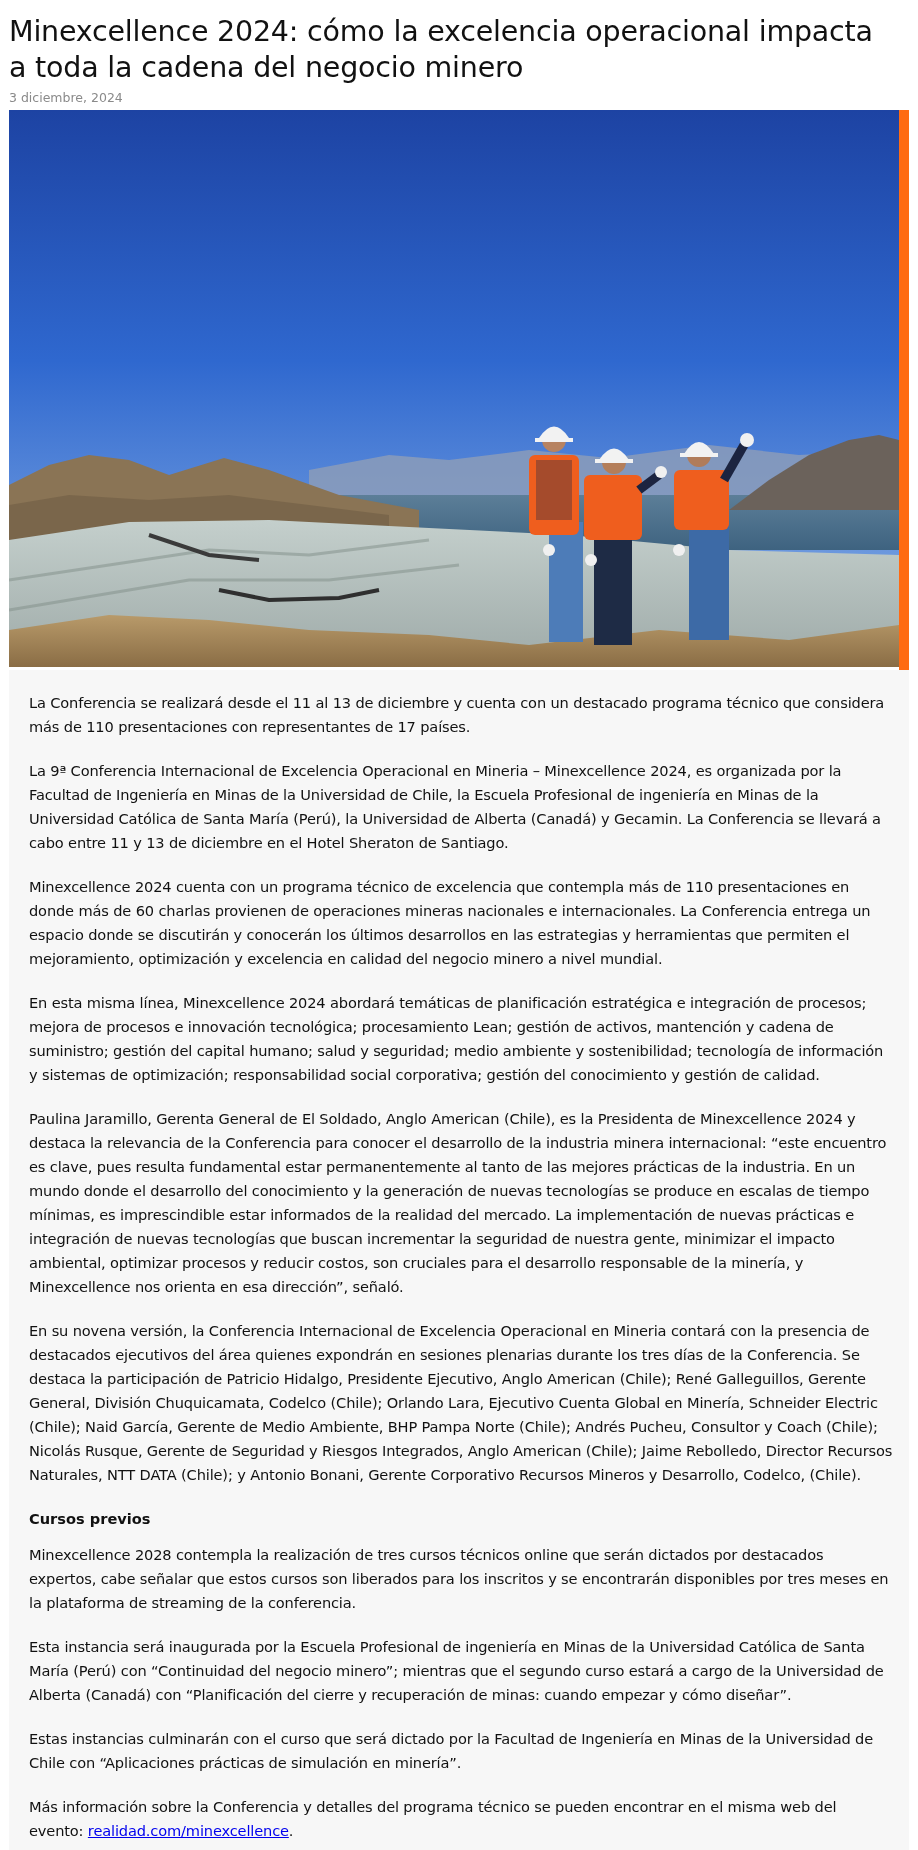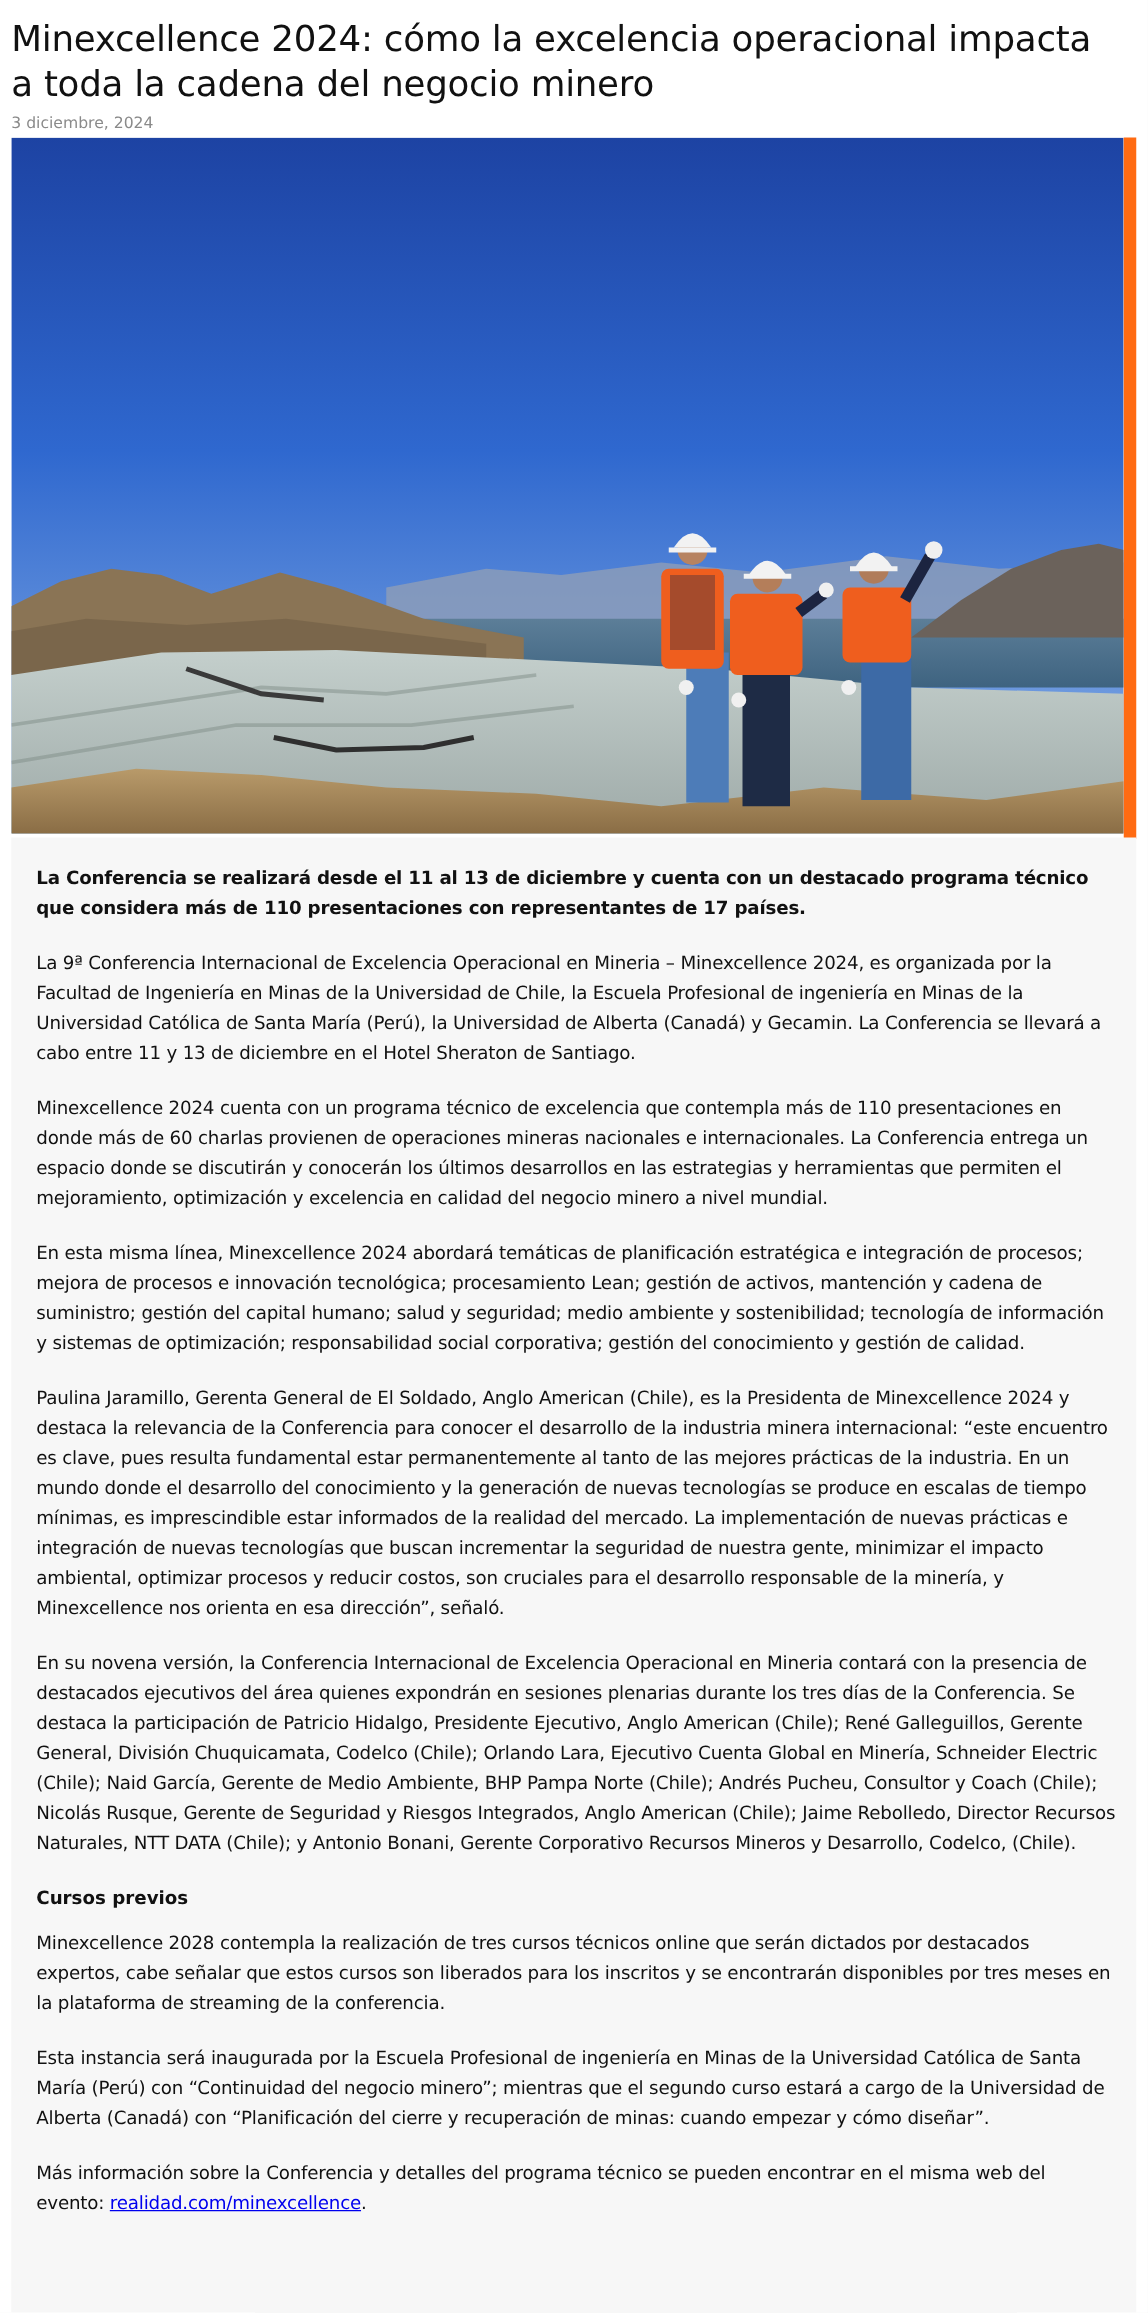--- a/index.html
+++ b/index.html
@@ -32,21 +32,21 @@
       position: absolute; left: 9px; top: 670px; width: 900px; height: 1180px;
       background: #f7f7f7;
     }
     .body-text {
       position: absolute; left: 29px; top: 691px; width: 864px;
     }
     .body-text p {
       font-size: 14.6px; line-height: 24px; color: #111;
       margin-bottom: 20px; letter-spacing: -0.15px;
     }
-    .body-text p.lead { font-weight: 700; }
+    .body-text p.lead { font-weight: 400; }
     .body-text h3 {
       font-size: 14.6px; line-height: 24px; font-weight: 700; margin-bottom: 12px;
     }
     .body-text a { color: #0000ee; text-decoration: underline; }
   </style>
 </head>
 <body>
 
 <div class="article">
   <h1 class="title">Minexcellence 2024: cómo la excelencia operacional impacta a toda la cadena del negocio minero</h1>
@@ -131,15 +131,16 @@
   <div class="body-text">
     <p class="lead">La Conferencia se realizará desde el 11 al 13 de diciembre y cuenta con un destacado programa técnico que considera más de 110 presentaciones con representantes de 17 países.</p>
     <p>La 9ª Conferencia Internacional de Excelencia Operacional en Mineria – Minexcellence 2024, es organizada por la Facultad de Ingeniería en Minas de la Universidad de Chile, la Escuela Profesional de ingeniería en Minas de la Universidad Católica de Santa María (Perú), la Universidad de Alberta (Canadá) y Gecamin. La Conferencia se llevará a cabo entre 11 y 13 de diciembre en el Hotel Sheraton de Santiago.</p>
     <p>Minexcellence 2024 cuenta con un programa técnico de excelencia que contempla más de 110 presentaciones en donde más de 60 charlas provienen de operaciones mineras nacionales e internacionales. La Conferencia entrega un espacio donde se discutirán y conocerán los últimos desarrollos en las estrategias y herramientas que permiten el mejoramiento, optimización y excelencia en calidad del negocio minero a nivel mundial.</p>
     <p>En esta misma línea, Minexcellence 2024 abordará temáticas de planificación estratégica e integración de procesos; mejora de procesos e innovación tecnológica; procesamiento Lean; gestión de activos, mantención y cadena de suministro; gestión del capital humano; salud y seguridad; medio ambiente y sostenibilidad; tecnología de información y sistemas de optimización; responsabilidad social corporativa; gestión del conocimiento y gestión de calidad.</p>
     <p>Paulina Jaramillo, Gerenta General de El Soldado, Anglo American (Chile), es la Presidenta de Minexcellence 2024 y destaca la relevancia de la Conferencia para conocer el desarrollo de la industria minera internacional: “este encuentro es clave, pues resulta fundamental estar permanentemente al tanto de las mejores prácticas de la industria. En un mundo donde el desarrollo del conocimiento y la generación de nuevas tecnologías se produce en escalas de tiempo mínimas, es imprescindible estar informados de la realidad del mercado. La implementación de nuevas prácticas e integración de nuevas tecnologías que buscan incrementar la seguridad de nuestra gente, minimizar el impacto ambiental, optimizar procesos y reducir costos, son cruciales para el desarrollo responsable de la minería, y Minexcellence nos orienta en esa dirección”, señaló.</p>
     <p>En su novena versión, la Conferencia Internacional de Excelencia Operacional en Mineria contará con la presencia de destacados ejecutivos del área quienes expondrán en sesiones plenarias durante los tres días de la Conferencia. Se destaca la participación de Patricio Hidalgo, Presidente Ejecutivo, Anglo American (Chile); René Galleguillos, Gerente General, División Chuquicamata, Codelco (Chile); Orlando Lara, Ejecutivo Cuenta Global en Minería, Schneider Electric (Chile); Naid García, Gerente de Medio Ambiente, BHP Pampa Norte (Chile); Andrés Pucheu, Consultor y Coach (Chile); Nicolás Rusque, Gerente de Seguridad y Riesgos Integrados, Anglo American (Chile); Jaime Rebolledo, Director Recursos Naturales, NTT DATA (Chile); y Antonio Bonani, Gerente Corporativo Recursos Mineros y Desarrollo, Codelco, (Chile).</p>
     <h3>Cursos previos</h3>
     <p>Minexcellence 2028 contempla la realización de tres cursos técnicos online que serán dictados por destacados expertos, cabe señalar que estos cursos son liberados para los inscritos y se encontrarán disponibles por tres meses en la plataforma de streaming de la conferencia.</p>
     <p>Esta instancia será inaugurada por la Escuela Profesional de ingeniería en Minas de la Universidad Católica de Santa María (Perú) con “Continuidad del negocio minero”; mientras que el segundo curso estará a cargo de la Universidad de Alberta (Canadá) con “Planificación del cierre y recuperación de minas: cuando empezar y cómo diseñar”.</p>
+    <p>Estas instancias culminarán con el curso que será dictado por la Facultad de Ingeniería en Minas de la Universidad de Chile con “Aplicaciones prácticas de simulación en minería”.</p>
     <p><span>Más información sobre la Conferencia y detalles del programa técnico se pueden encontrar en el misma web del evento: </span><a href="#">realidad.com/minexcellence</a><span>.</span></p>
   </div>
 </div>
 
 </body></html>

